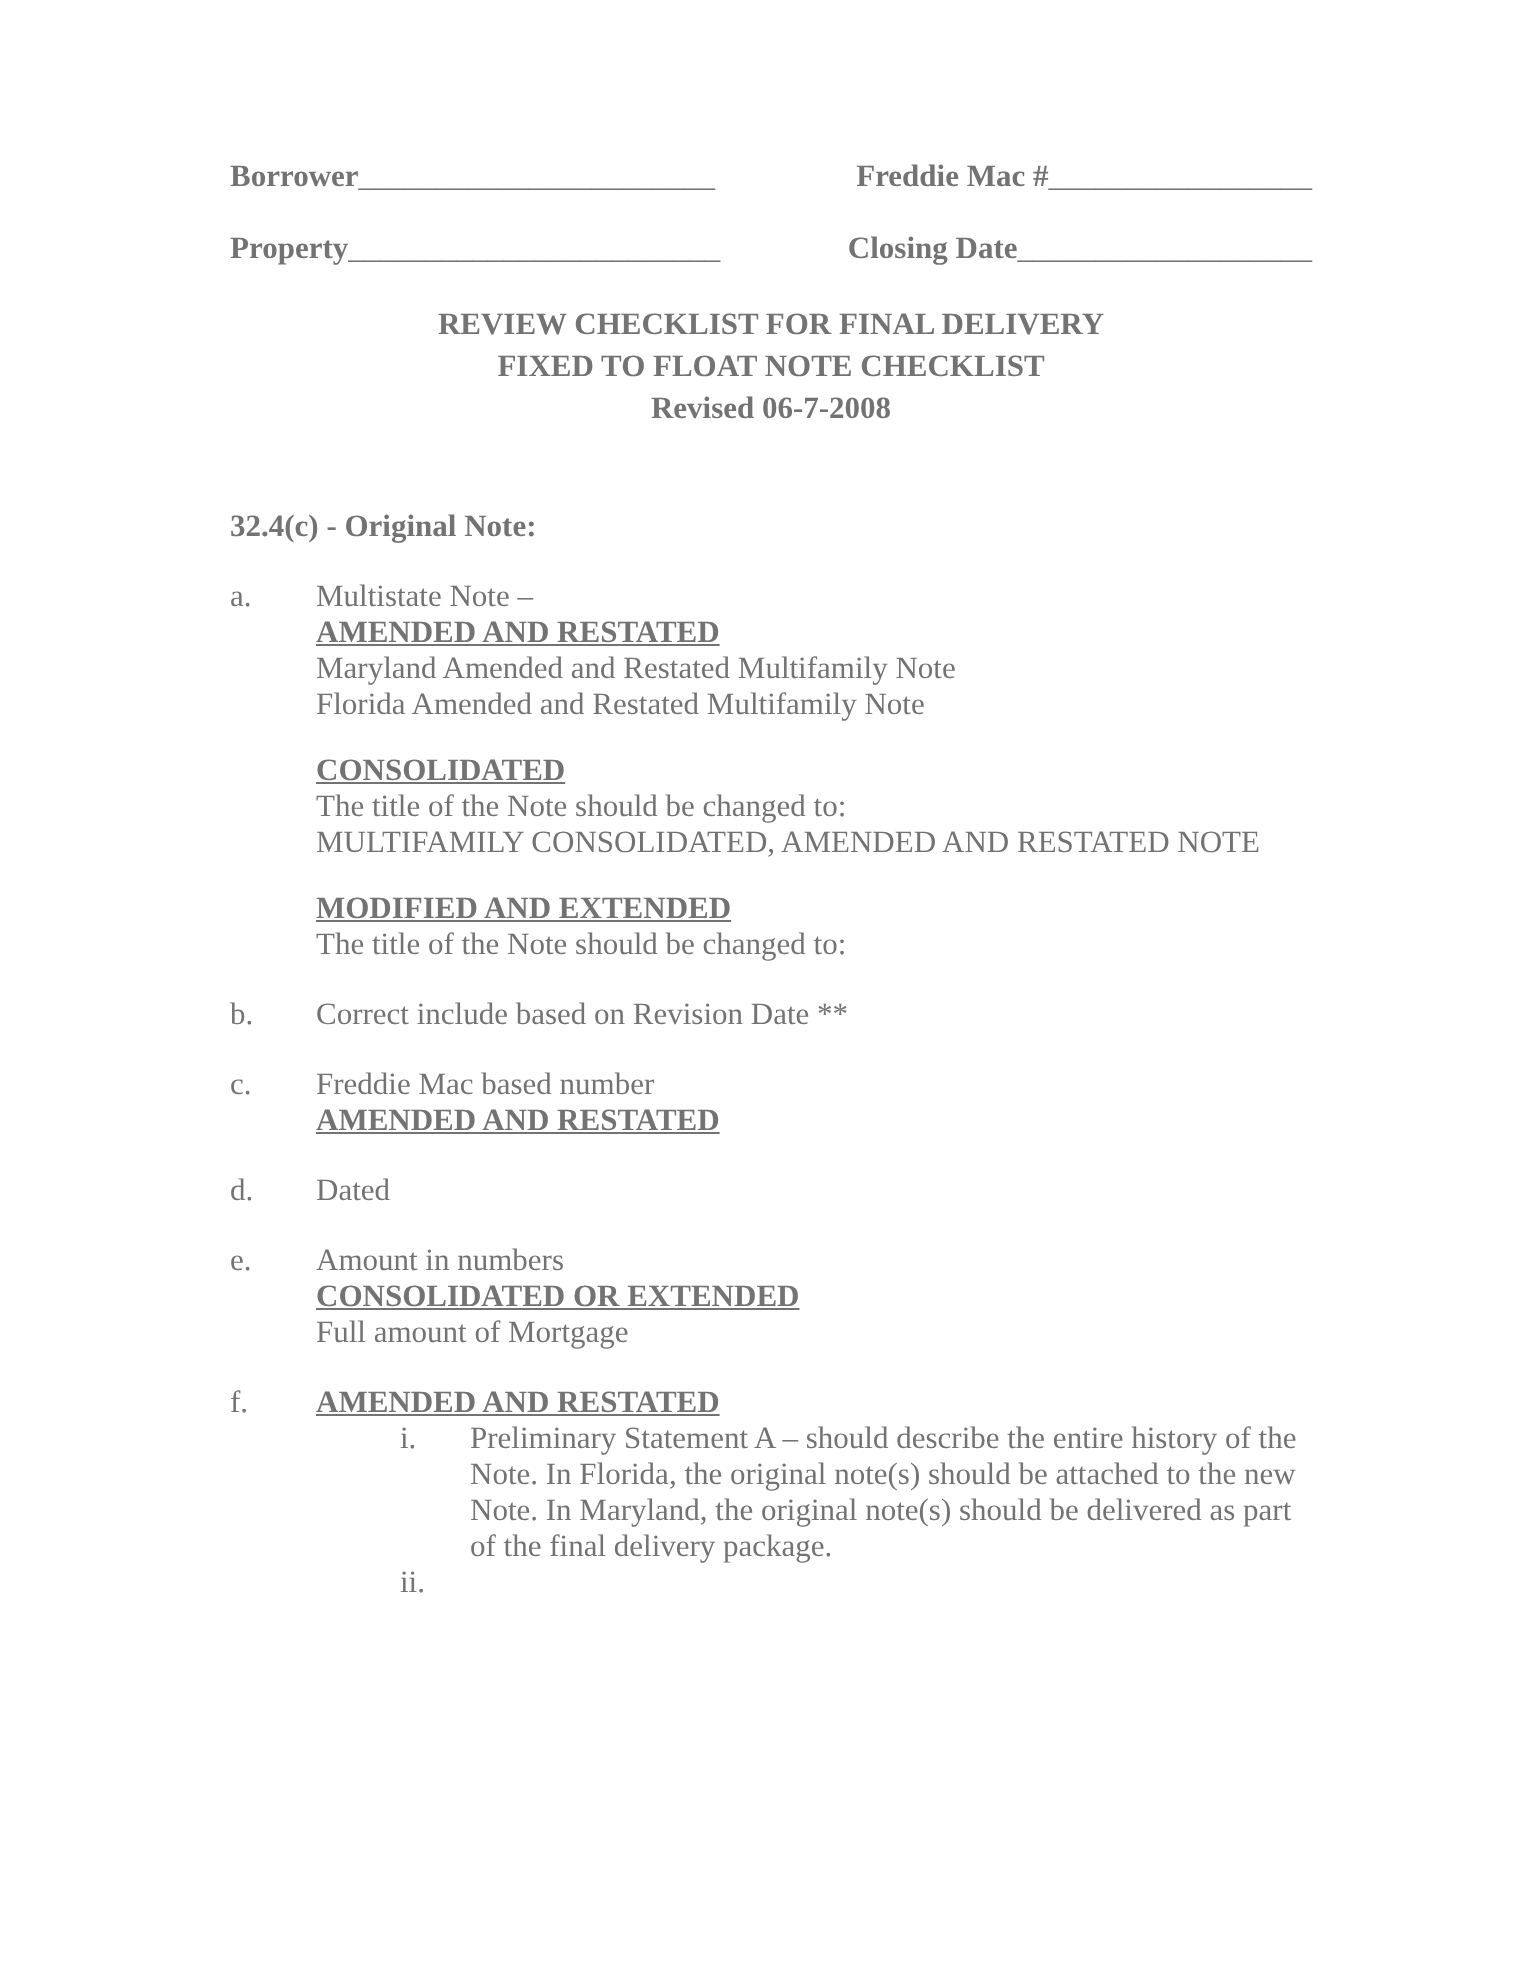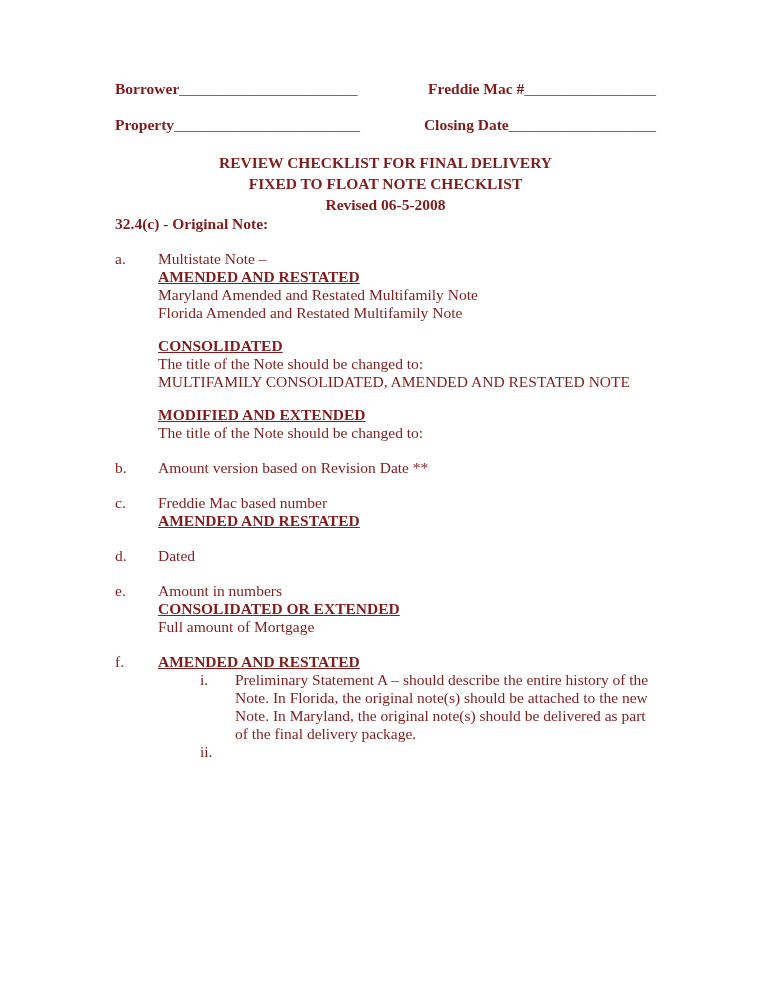--- a/index.html
+++ b/index.html
@@ -1,21 +1,21 @@
 <!DOCTYPE html>
 <html><head>
 <meta charset="utf-8">
 <style>
   html, body { margin: 0; padding: 0; background: #ffffff; }
   .page {
     position: relative;
     width: 768px;
     height: 994px;
     background: #ffffff;
-    color: #7f1d1d;
+    color: #737373;
     font-family: "Liberation Serif", "DejaVu Serif", serif;
     font-size: 15.5px;
     line-height: 18px;
     box-sizing: border-box;
     padding: 80px 112px 40px 115px;
     overflow: hidden;
   }
   .field-row {
     display: flex;
     margin-bottom: 18px;
@@ -25,20 +25,21 @@
   .field-right { flex: 1; }
   .label { font-weight: bold; }
   .blank { letter-spacing: 0; }
   .title-block {
     text-align: center;
     font-weight: bold;
     line-height: 21px;
   }
   .section-heading {
     font-weight: bold;
+    margin-top: 40px;
     margin-bottom: 17px;
   }
   .item {
     display: grid;
     grid-template-columns: 43px 1fr;
     margin-bottom: 17px;
   }
   .item .marker { }
   .item .content { }
   .hu {
@@ -74,21 +75,21 @@
       <span class="label">Property</span><span class="blank">________________________</span>
     </div>
     <div class="field-right">
       <span class="label">Closing Date</span><span class="blank">___________________</span>
     </div>
   </div>
 
   <div class="title-block">
     <div>REVIEW CHECKLIST FOR FINAL DELIVERY</div>
     <div>FIXED TO FLOAT NOTE CHECKLIST</div>
-    <div>Revised 06-5-2008</div>
+    <div>Revised 06-7-2008</div>
   </div>
 
   <div class="section-heading">32.4(c) - Original Note:</div>
 
   <div class="item">
     <div class="marker">a.</div>
     <div class="content">
       <div>Multistate Note –</div>
       <div class="hu">AMENDED AND RESTATED</div>
       <div>Maryland Amended and Restated Multifamily Note</div>
@@ -99,21 +100,21 @@
       <div>MULTIFAMILY CONSOLIDATED, AMENDED AND RESTATED NOTE</div>
       <div class="gap"></div>
       <div class="hu">MODIFIED AND EXTENDED</div>
       <div>The title of the Note should be changed to:</div>
     </div>
   </div>
 
   <div class="item">
     <div class="marker">b.</div>
     <div class="content">
-      <div>Amount version based on Revision Date **</div>
+      <div>Correct include based on Revision Date **</div>
     </div>
   </div>
 
   <div class="item">
     <div class="marker">c.</div>
     <div class="content">
       <div>Freddie Mac based number</div>
       <div class="hu">AMENDED AND RESTATED</div>
     </div>
   </div>

